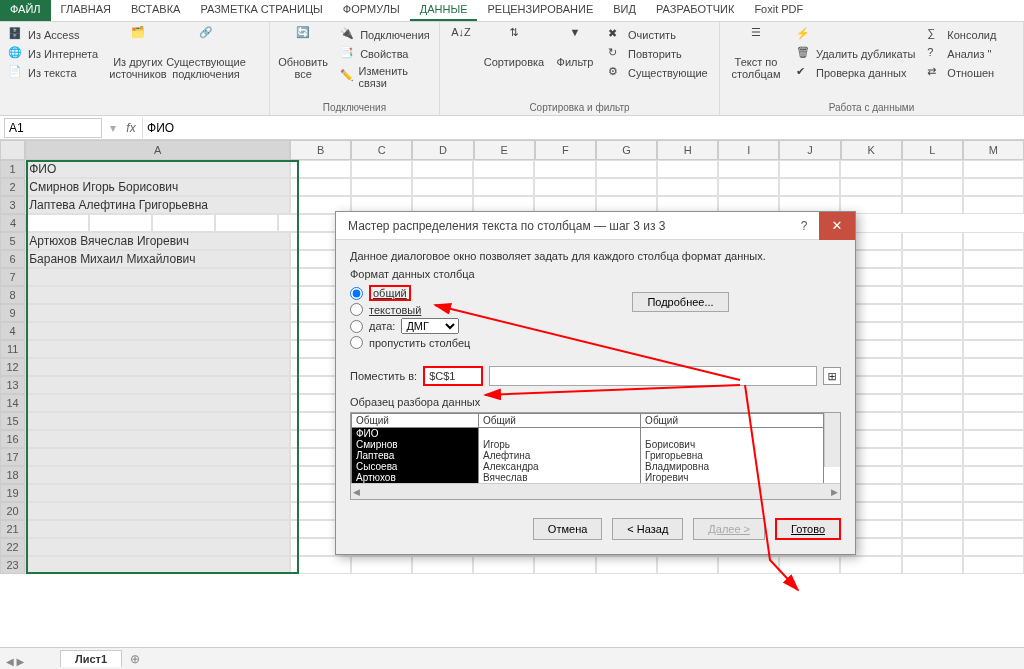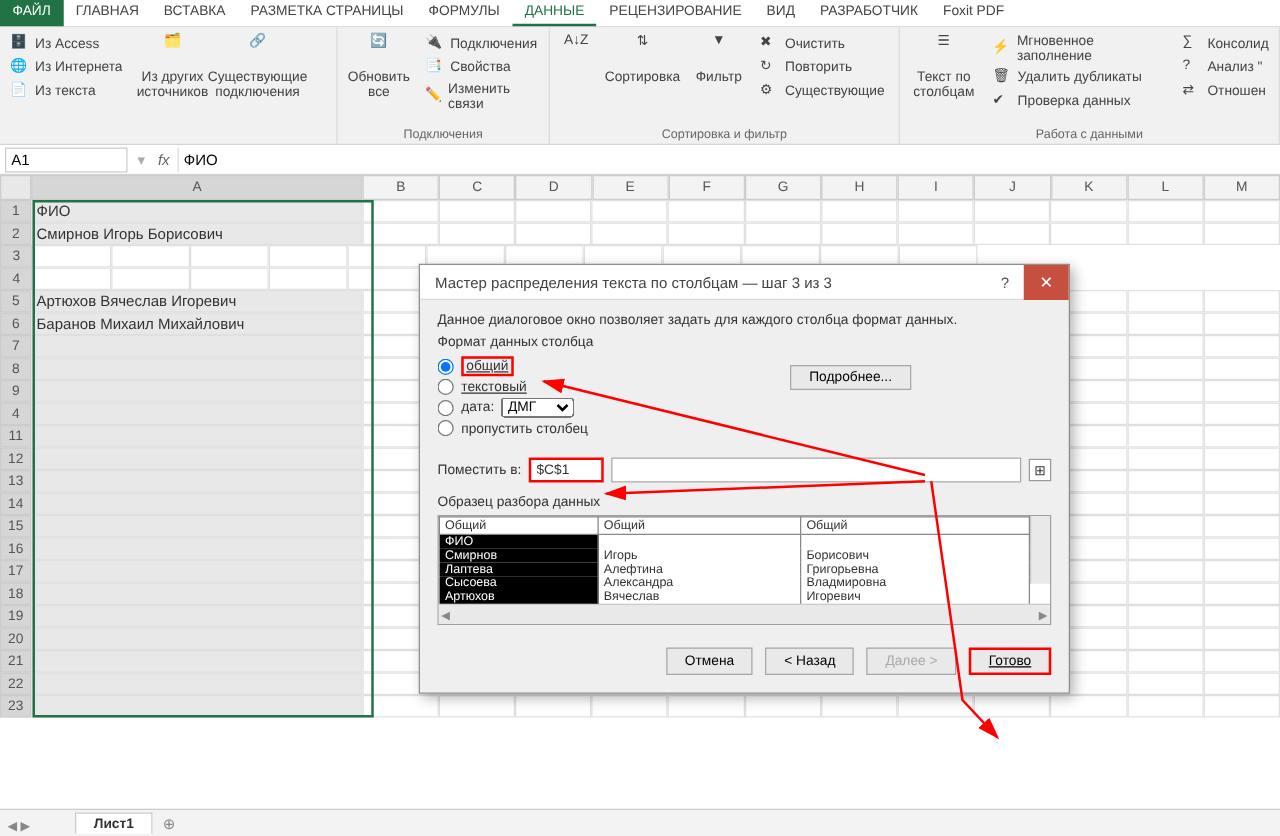--- a/index.html
+++ b/index.html
@@ -65,21 +65,21 @@
 .preview-outer { border: 1px solid #a0a0a0; background: #fff; margin-top: 4px; position: relative; }
 .preview-table { width: 100%; font-size: 10px; border-collapse: collapse; }
 .preview-table th { text-align: left; font-weight: normal; border: 1px solid #888; padding: 1px 4px; background: #fff; font-size: 10px;}
 .preview-table td { border-left: 1px solid #888; border-right: 1px solid #888; padding: 0 4px; }
 .preview-table td.first { background: #000; color: #fff; }
 .preview-scroll-v { position: absolute; right: 0; top: 0; bottom: 16px; width: 16px; background: #e9e9e9; border-left: 1px solid #ccc;}
 .preview-scroll-h { height: 16px; background: #e9e9e9; border-top: 1px solid #ccc; display:flex; justify-content:space-between; align-items:center; padding:0 2px; color:#888; font-size:9px;}
 
 .dialog-buttons { display: flex; justify-content: flex-end; gap: 10px; padding: 10px 14px 14px 0; }
 .btn.primary { border: 2px solid red; }
-.btn.disabled { color: #aaa; }
+.btn.disabled { color: #aaa; text-decoration: underline; }
 
 .red-box { border: 2px solid red; padding: 0 2px; display: inline-block; }
 
 
 svg.arrows { position: absolute; left: 0; top: 0; pointer-events: none; }
 
 </style>
 </head>
 <body>
 
@@ -181,21 +181,20 @@
 
   <div class="ribbon-group" style="flex:1">
     <div class="ribbon-group-body">
       <div class="rbtn-large">
           <span class="ricon-lg">☰</span>
           <span>Текст по столбцам</span>
         </div>
       <div style="display:flex;flex-direction:column;gap:1px">
         <div class="rbtn-small">
             <span class="ricon">⚡</span>
-            <span>Мгновенное заполнение</span>
           </div>
         <div class="rbtn-small">
             <span class="ricon">🗑</span>
             <span>Удалить дубликаты</span>
           </div>
         <div class="rbtn-small">
             <span class="ricon">✔</span>
             <span>Проверка данных</span>
           </div>
       </div>
@@ -269,20 +268,21 @@
       <div class="cell" style="width:63px"></div>
       <div class="cell" style="width:63px"></div>
       <div class="cell" style="width:63px"></div>
       <div class="cell" style="width:63px"></div>
       <div class="cell" style="width:63px"></div>
       <div class="cell" style="width:63px"></div>
       <div class="cell" style="width:63px"></div>
     </div>
     <div class="row">
       <div class="row-head sel">3</div>
+      <div class="cell sel" style="width:273px">Лаптева Алефтина Григорьевна</div>
       <div class="cell" style="width:63px"></div>
       <div class="cell" style="width:63px"></div>
       <div class="cell" style="width:63px"></div>
       <div class="cell" style="width:63px"></div>
       <div class="cell" style="width:63px"></div>
       <div class="cell" style="width:63px"></div>
       <div class="cell" style="width:63px"></div>
       <div class="cell" style="width:63px"></div>
       <div class="cell" style="width:63px"></div>
       <div class="cell" style="width:63px"></div>

